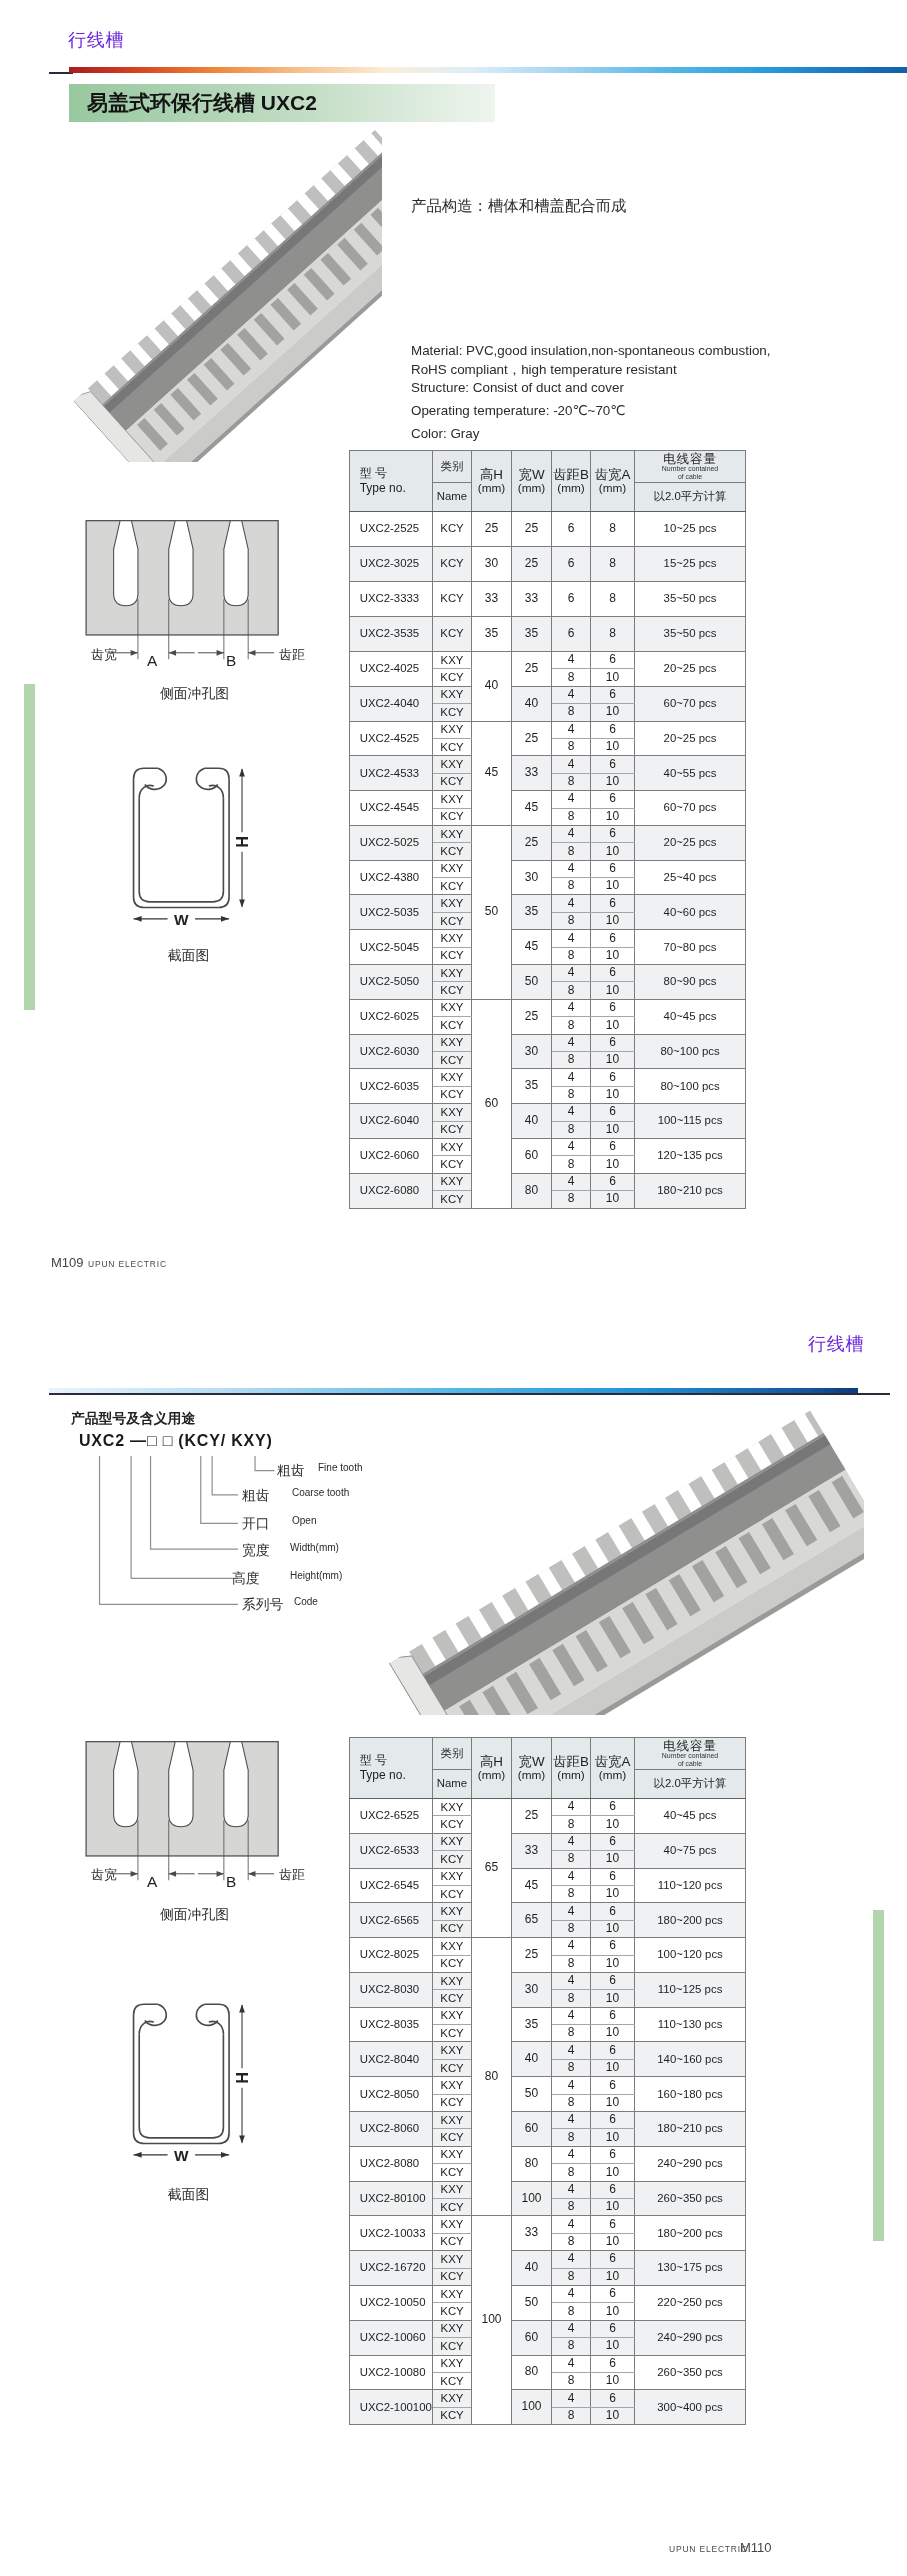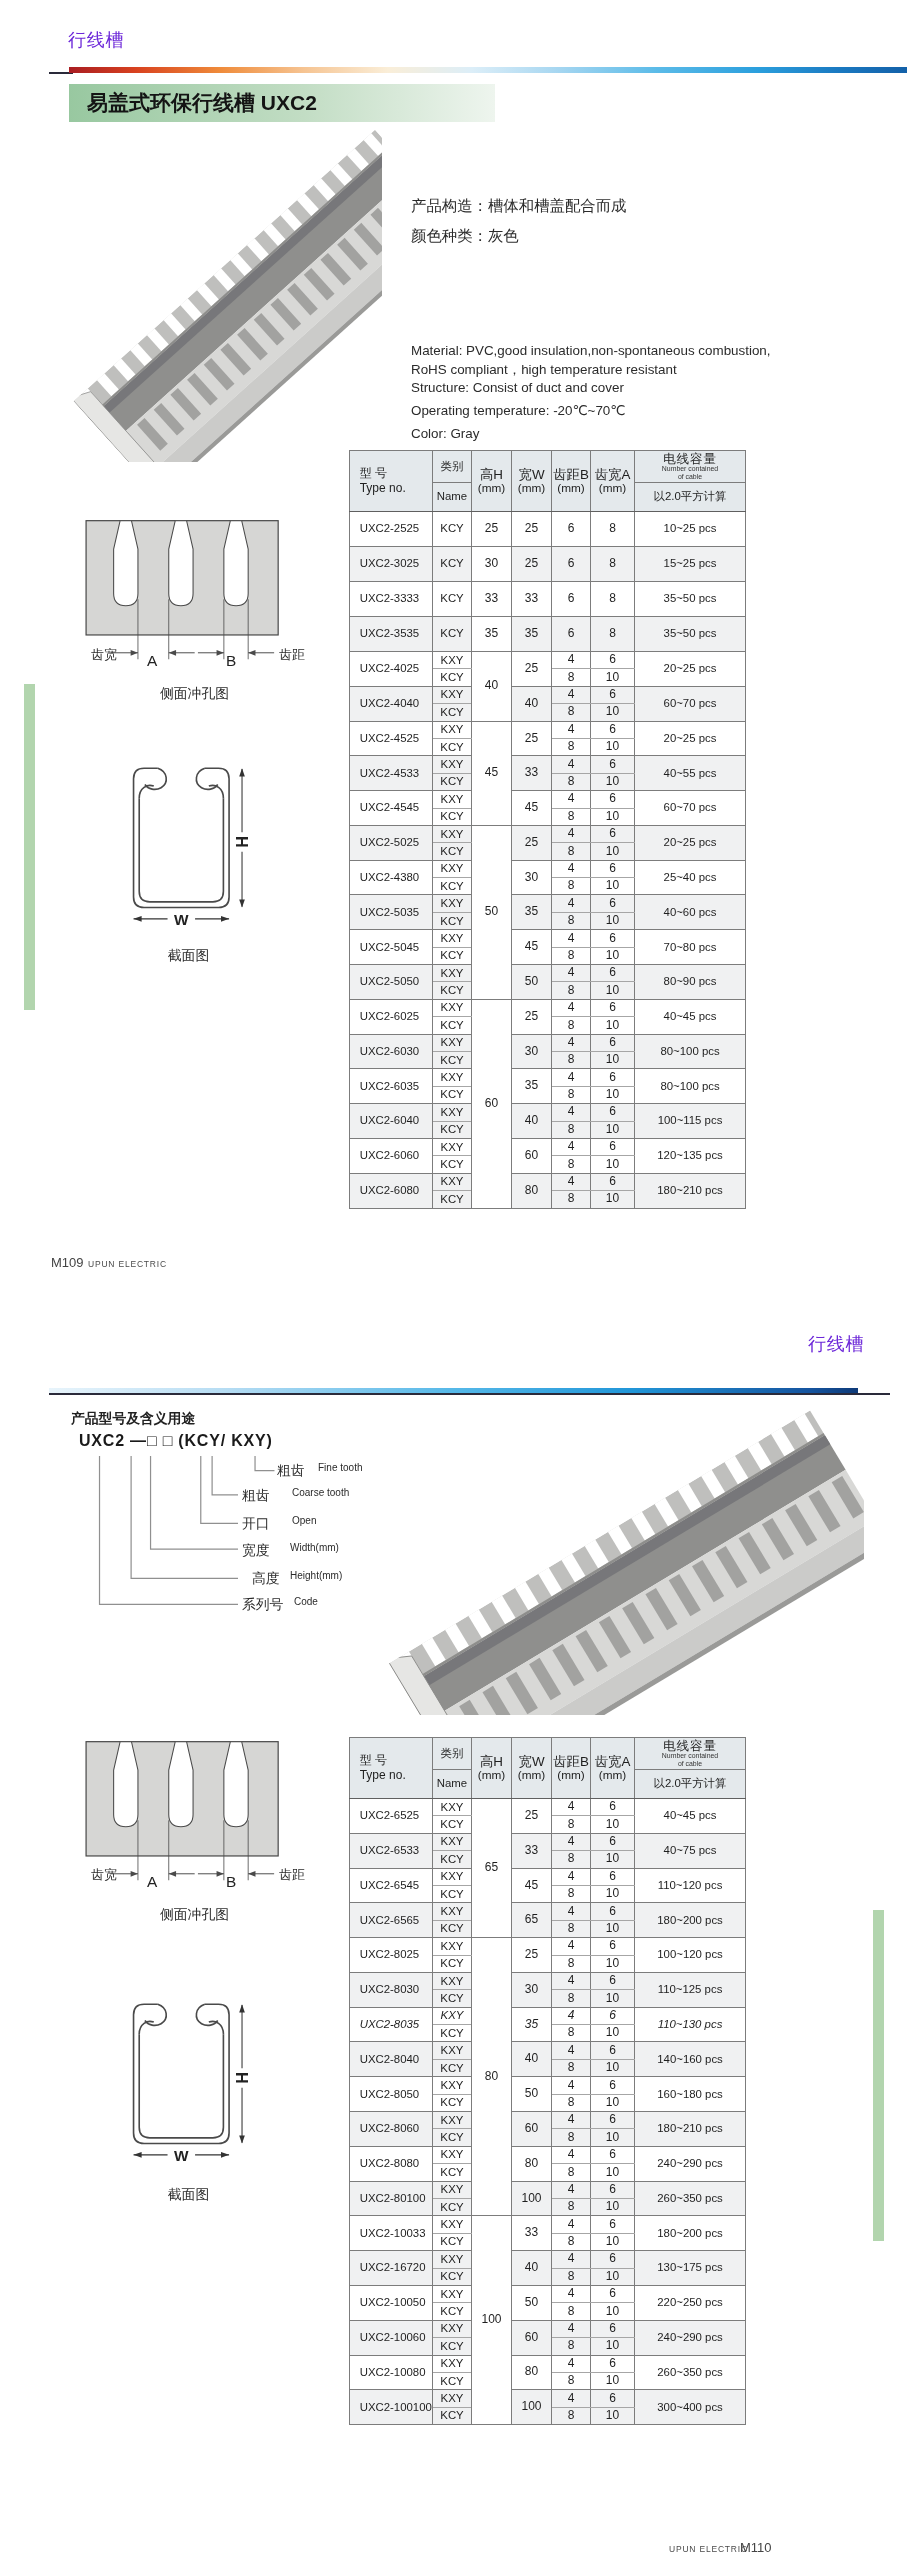--- a/index.html
+++ b/index.html
@@ -128,21 +128,20 @@
   </div>
 
   <svg class="abs" style="left:41px;top:109px;" width="341" height="353" viewBox="0 0 420 435">
     <g transform="translate(40,360) rotate(-42)">
       <use href="#duct" width="500" height="165"></use>
     </g>
   </svg>
 
   <div class="abs cnspecs" style="left:411px;top:191px;">
     <div>产品构造：槽体和槽盖配合而成</div>
-    <div>颜色种类：灰色</div>
   </div>
 
   <div class="abs enspecs" style="left:411px;top:342px;">
     <div>Material:  PVC,good insulation,non-spontaneous combustion,</div>
     <div>RoHS compliant，high temperature resistant</div>
     <div>Structure:  Consist of duct and cover</div>
     <div class="gap">Operating temperature:  -20℃~70℃</div>
     <div class="gap">Color:  Gray</div>
   </div>
 
@@ -513,21 +512,21 @@
     </g>
   </svg>
   <div class="abs mlabel-cn" style="left:277px;top:1462px;">粗齿</div>
   <div class="abs mlabel-en" style="left:318px;top:1462px;">Fine  tooth</div>
   <div class="abs mlabel-cn" style="left:242px;top:1487px;">粗齿</div>
   <div class="abs mlabel-en" style="left:292px;top:1487px;">Coarse tooth</div>
   <div class="abs mlabel-cn" style="left:242px;top:1515px;">开口</div>
   <div class="abs mlabel-en" style="left:292px;top:1515px;">Open</div>
   <div class="abs mlabel-cn" style="left:242px;top:1542px;">宽度</div>
   <div class="abs mlabel-en" style="left:290px;top:1542px;">Width(mm)</div>
-  <div class="abs mlabel-cn" style="left:252px;top:1570px;">高度</div>
+  <div class="abs mlabel-cn" style="left:232px;top:1570px;">高度</div>
   <div class="abs mlabel-en" style="left:290px;top:1570px;">Height(mm)</div>
   <div class="abs mlabel-cn" style="left:242px;top:1596px;">系列号</div>
   <div class="abs mlabel-en" style="left:294px;top:1596px;">Code</div>
 
   <svg class="abs" style="left:369px;top:1403px;" width="495" height="312" viewBox="0 0 610 385">
     <g transform="translate(10,330) rotate(-31)">
       <use href="#duct" width="640" height="200"></use>
     </g>
   </svg>
 
@@ -698,21 +697,21 @@
             <td class="c-num" rowspan="2">30</td>
             <td class="c-num sline">4</td>
             <td class="c-num sline">6</td>
             <td class="c-cap" rowspan="2">110~125 pcs</td>
           </tr>
           <tr class="alt" style="height: 17.4px;">
             <td class="c-name">KCY</td>
             <td class="c-num">8</td>
             <td class="c-num">10</td>
           </tr>
-          <tr class="ps" style="height: 17.4px; font-style: italic;">
+          <tr class="ps" style="height: 17.4px;">
             <td class="c-type" rowspan="2">UXC2-8035</td>
             <td class="c-name sline">KXY</td>
             <td class="c-num" rowspan="2">35</td>
             <td class="c-num sline">4</td>
             <td class="c-num sline">6</td>
             <td class="c-cap" rowspan="2">110~130 pcs</td>
           </tr>
           <tr style="height: 17.4px;">
             <td class="c-name">KCY</td>
             <td class="c-num">8</td>

